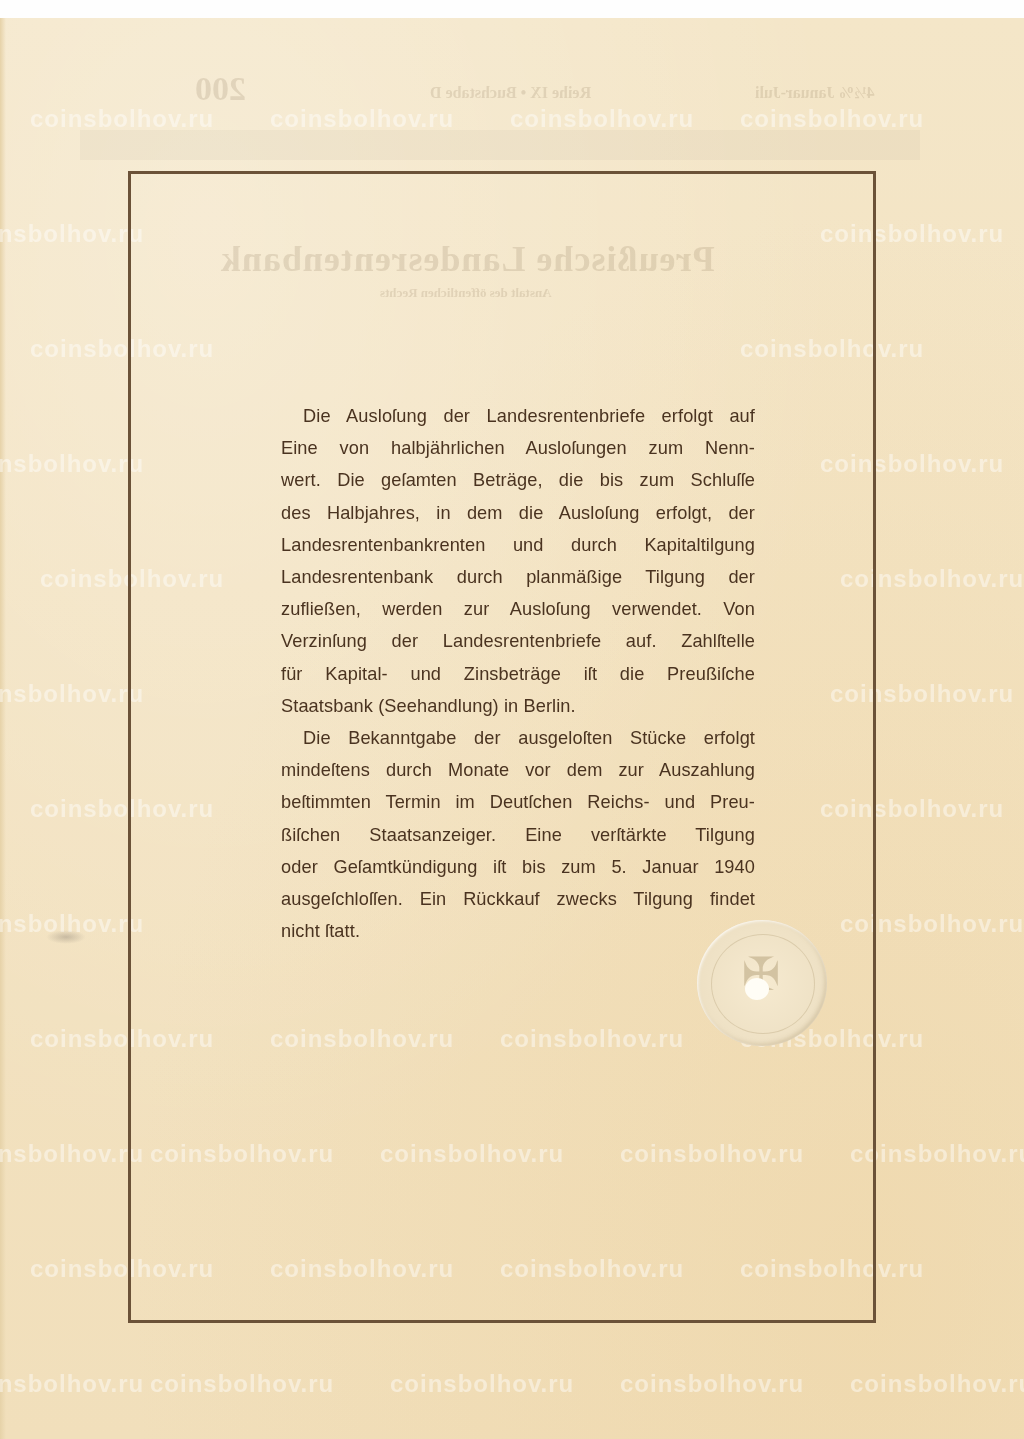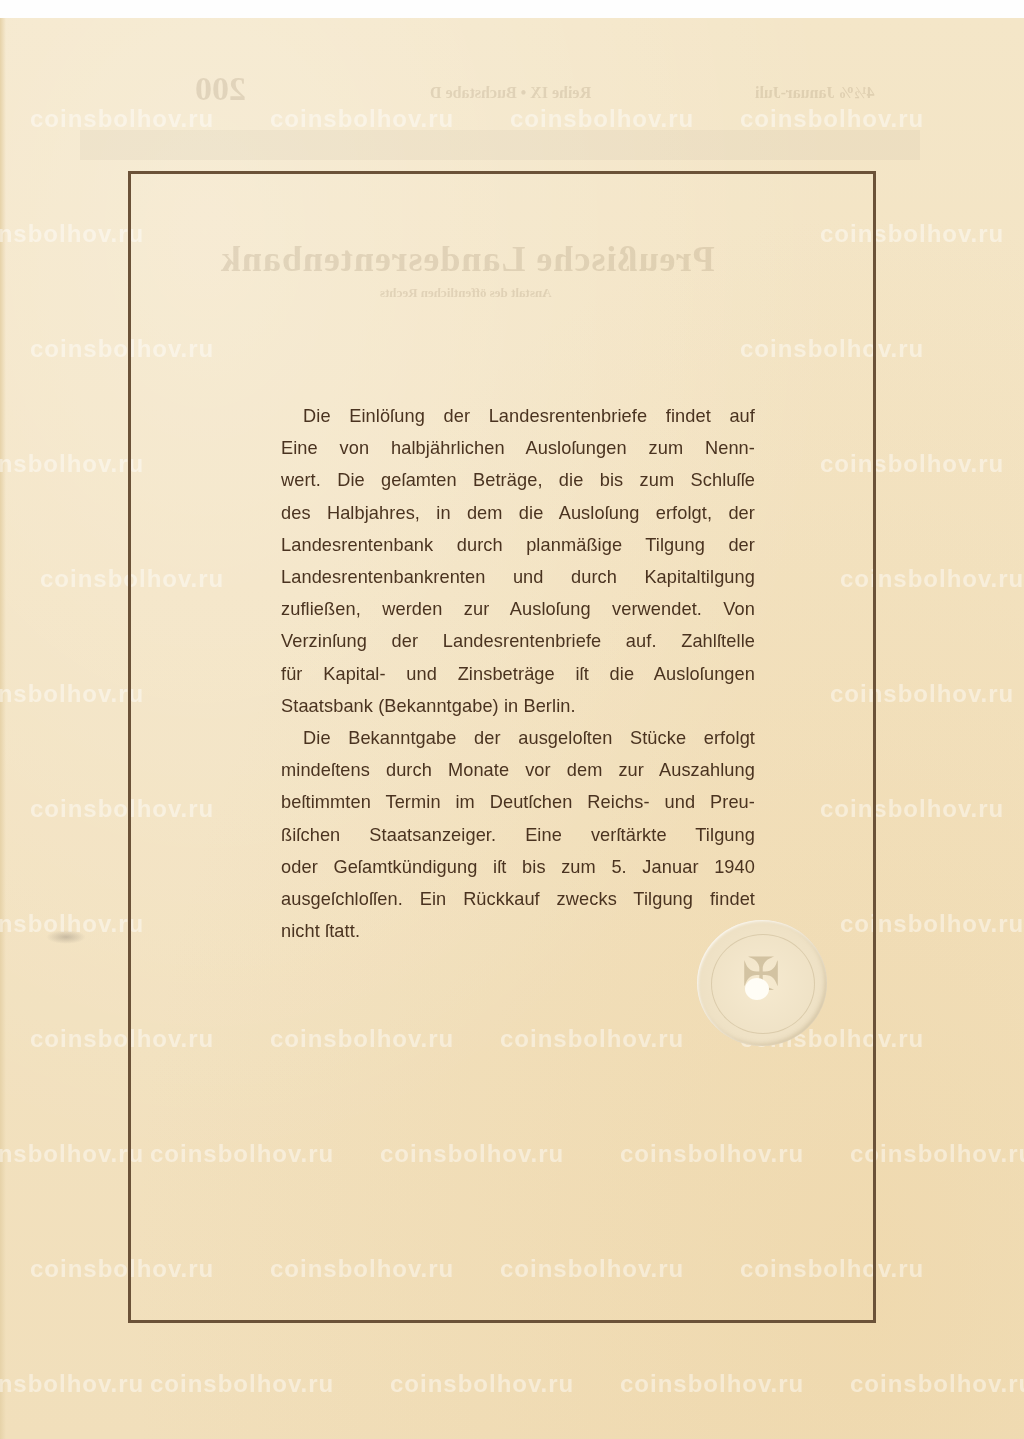--- a/index.html
+++ b/index.html
@@ -183,30 +183,30 @@
 <div class="watermark" style="left:390px;top:1370px">coinsbolhov.ru</div>
 <div class="watermark" style="left:620px;top:1370px">coinsbolhov.ru</div>
 <div class="watermark" style="left:850px;top:1370px">coinsbolhov.ru</div>
 
 <div class="speck"></div>
 
 <div class="frame"></div>
 
 <div class="body-text">
   <div>
-    <span class="line first">Die Einlöſung der Landesrentenbriefe findet auf</span>
+    <span class="line first">Die Ausloſung der Landesrentenbriefe erfolgt auf</span>
     <span class="line">Eine von halbjährlichen Ausloſungen zum Nenn-</span>
     <span class="line">wert. Die geſamten Beträge, die bis zum Schluſſe</span>
     <span class="line">des Halbjahres, in dem die Ausloſung erfolgt, der</span>
+    <span class="line">Landesrentenbankrenten und durch Kapitaltilgung</span>
     <span class="line">Landesrentenbank durch planmäßige Tilgung der</span>
-    <span class="line">Landesrentenbankrenten und durch Kapitaltilgung</span>
     <span class="line">zufließen, werden zur Ausloſung verwendet. Von</span>
     <span class="line">Verzinſung der Landesrentenbriefe auf. Zahlſtelle</span>
-    <span class="line">für Kapital- und Zinsbeträge iſt die Ausloſungen</span>
-    <span class="line last">Staatsbank (Bekanntgabe) in Berlin.</span>
+    <span class="line">für Kapital- und Zinsbeträge iſt die Preußiſche</span>
+    <span class="line last">Staatsbank (Seehandlung) in Berlin.</span>
   </div>
   <div>
     <span class="line first">Die Bekanntgabe der ausgeloſten Stücke erfolgt</span>
     <span class="line">mindeſtens durch Monate vor dem zur Auszahlung</span>
     <span class="line">beſtimmten Termin im Deutſchen Reichs- und Preu-</span>
     <span class="line">ßiſchen Staatsanzeiger. Eine verſtärkte Tilgung</span>
     <span class="line">oder Geſamtkündigung iſt bis zum 5. Januar 1940</span>
     <span class="line">ausgeſchloſſen. Ein Rückkauf zwecks Tilgung findet</span>
     <span class="line last">nicht ſtatt.</span>
   </div>

